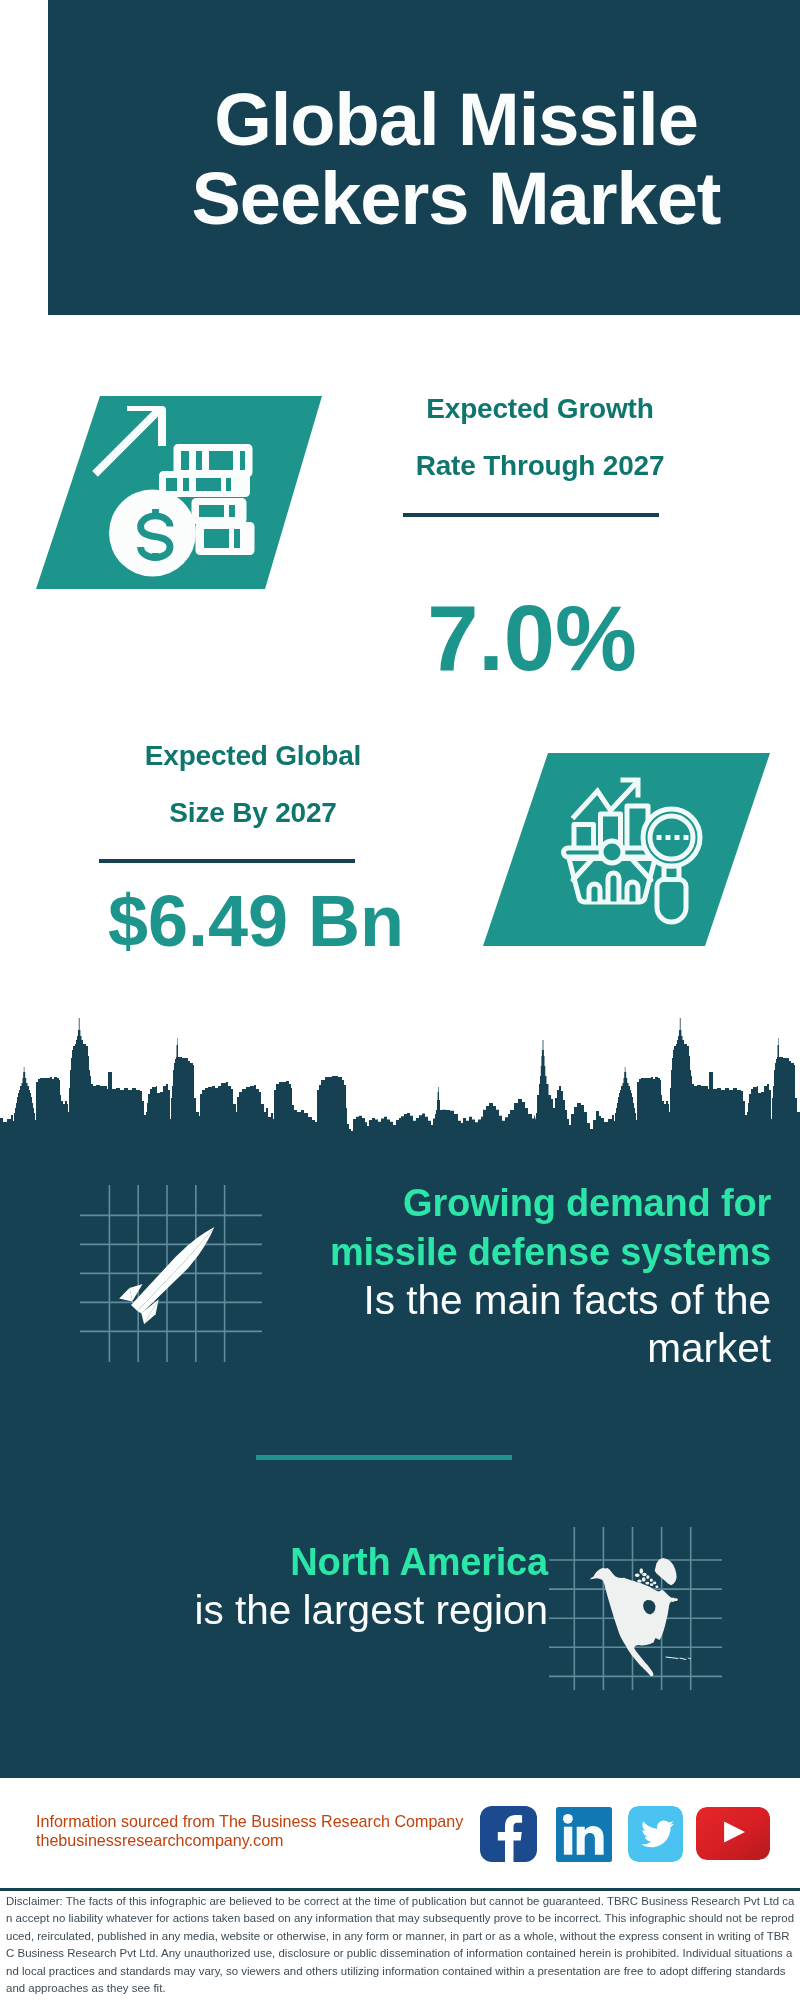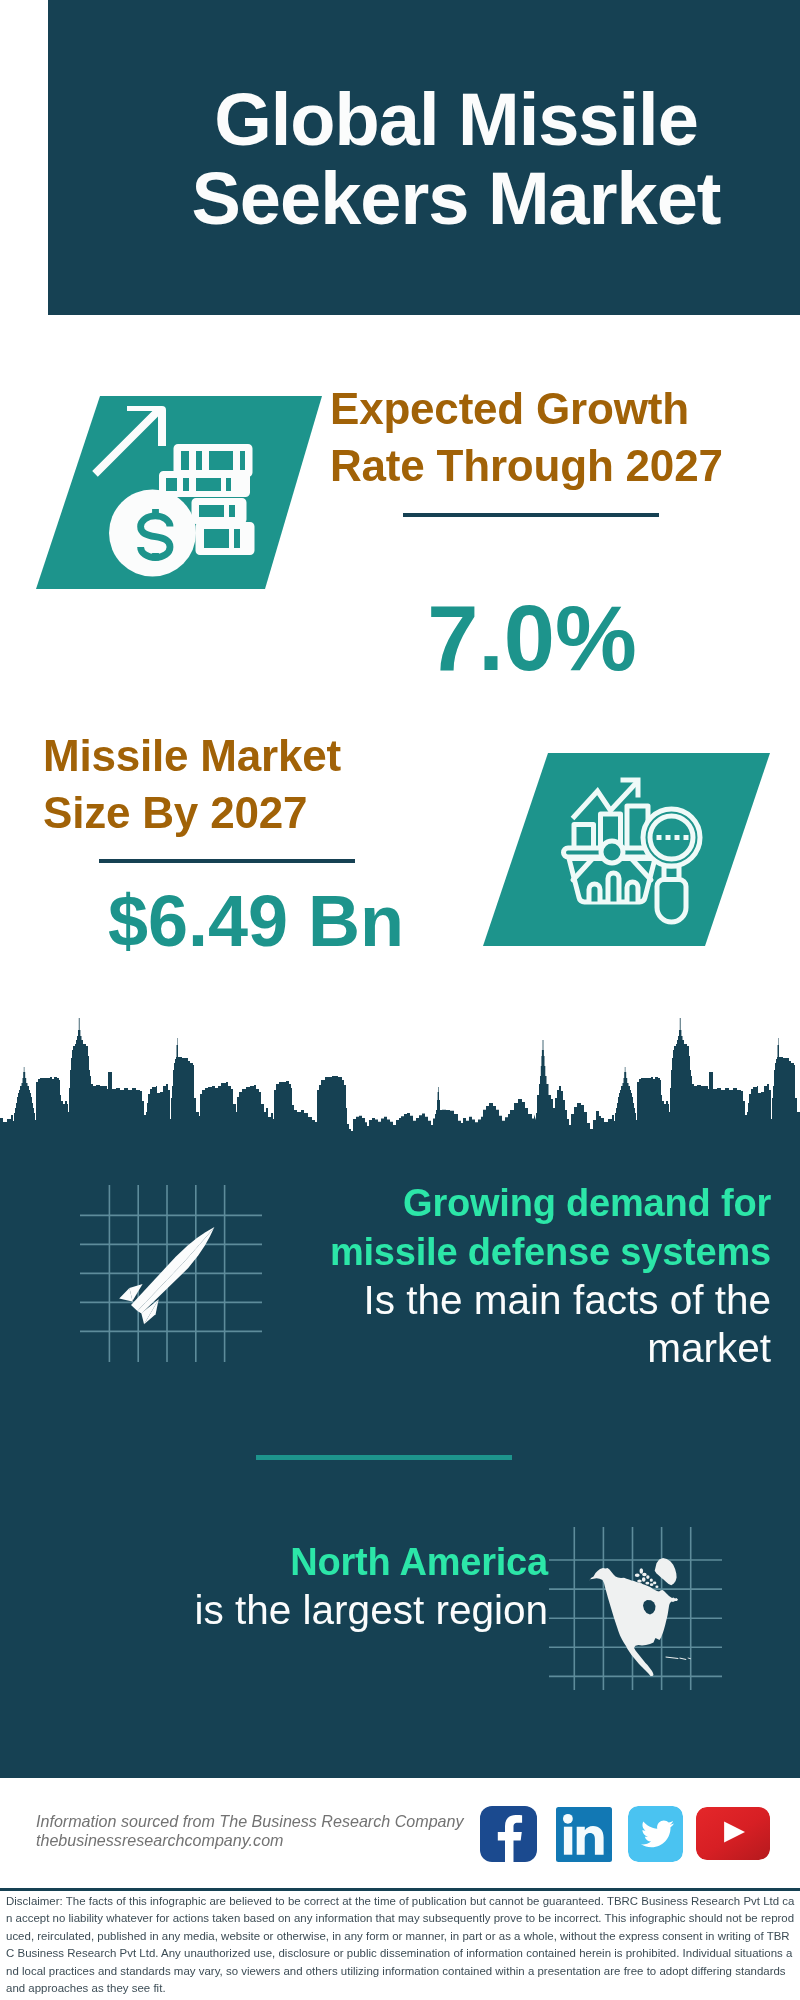--- a/index.html
+++ b/index.html
@@ -6,32 +6,32 @@
   body{width:800px;height:2000px;background:#ffffff;font-family:"Liberation Sans",sans-serif;overflow:hidden;}
   .page{position:relative;width:800px;height:2000px;background:#fff;}
 
   
   .header{position:absolute;left:0;top:0;width:800px;height:315px;background:#164153;margin-left:48px;}
   .header-title{position:absolute;left:8px;top:80px;width:800px;text-align:center;color:#fbfcfc;
     font-weight:bold;font-size:74px;line-height:79px;letter-spacing:-1px;}
 
   
   .para{position:absolute;overflow:visible;}
-  .stat-head{position:absolute;color:#a16207;font-weight:bold;font-size:44px;line-height:57px;text-align:left;letter-spacing:-0.2px;}
+  .stat-head{position:absolute;color:#0f766e;font-weight:bold;font-size:28px;line-height:57px;text-align:center;letter-spacing:-0.2px;}
   .stat-rule{position:absolute;height:4px;background:#164153;}
   .stat-val{position:absolute;color:#1d948c;font-weight:bold;text-align:center;letter-spacing:0px;}
 
   
   .dark{position:absolute;left:0;width:800px;background:#164153;}
   .skyline{position:absolute;left:0;width:800px;}
   .grid-box{position:absolute;}
   .blurb{position:absolute;text-align:right;color:#fbfcfc;font-size:40.5px;line-height:48px;}
   .blurb .hi{color:#2ce6a8;font-weight:bold;font-size:38px;letter-spacing:-0.2px;}
   .mid-rule{position:absolute;height:5px;background:#1d948c;}
-  .src-text{position:absolute;color:#737373;font-size:16.1px;line-height:19px;font-style:italic;}
+  .src-text{position:absolute;color:#c2410c;font-size:16.1px;line-height:19px;}
   .social{position:absolute;width:62px;height:62px;border-radius:12px;}
   .tm-mark{position:absolute;left:604px;top:1848px;font-size:9px;color:#1275b1;}
   .disc{position:absolute;color:#3c4c55;font-size:11.45px;line-height:17.4px;text-align:left;word-break:break-all;letter-spacing:0.02px;}
   .hr-dark{position:absolute;left:0;width:800px;height:3px;background:#164153;}
 </style>
 </head>
 <body>
 
 <div class="page">
 
@@ -71,21 +71,21 @@
     <div class="stat-head" style="left:330px;top:380px;width:420px;">
       <div>Expected Growth</div>
       <div>Rate Through 2027</div>
     </div>
     <div class="stat-rule" style="left:403px;top:513px;width:256px;"></div>
     <div class="stat-val" style="left:332px;top:558px;width:400px;font-size:92px;line-height:92px;margin-top:34px;">7.0%</div>
   </div>
 
   <div>
     <div class="stat-head" style="left:43px;top:727px;width:420px;">
-      <div>Missile Market</div>
+      <div>Expected Global</div>
       <div>Size By 2027</div>
     </div>
     <div class="stat-rule" style="left:99px;top:859px;width:256px;"></div>
     <div class="stat-val" style="left:56px;top:884px;width:400px;font-size:72px;line-height:74px;text-align:center;">$6.49 Bn</div>
 
     <svg class="para" style="left:470px;top:745px;width:310px;height:210px;" viewBox="470 745 310 210">
       <polygon points="548,753 770,753 705,946 483,946" fill="#1d948c"></polygon>
       <g stroke="#effaf8" stroke-width="5" stroke-linejoin="round" stroke-linecap="butt" fill="#1d948c">
 
         <path d="M574,824.5 h19.5 v31 h-19.5 z"></path>

